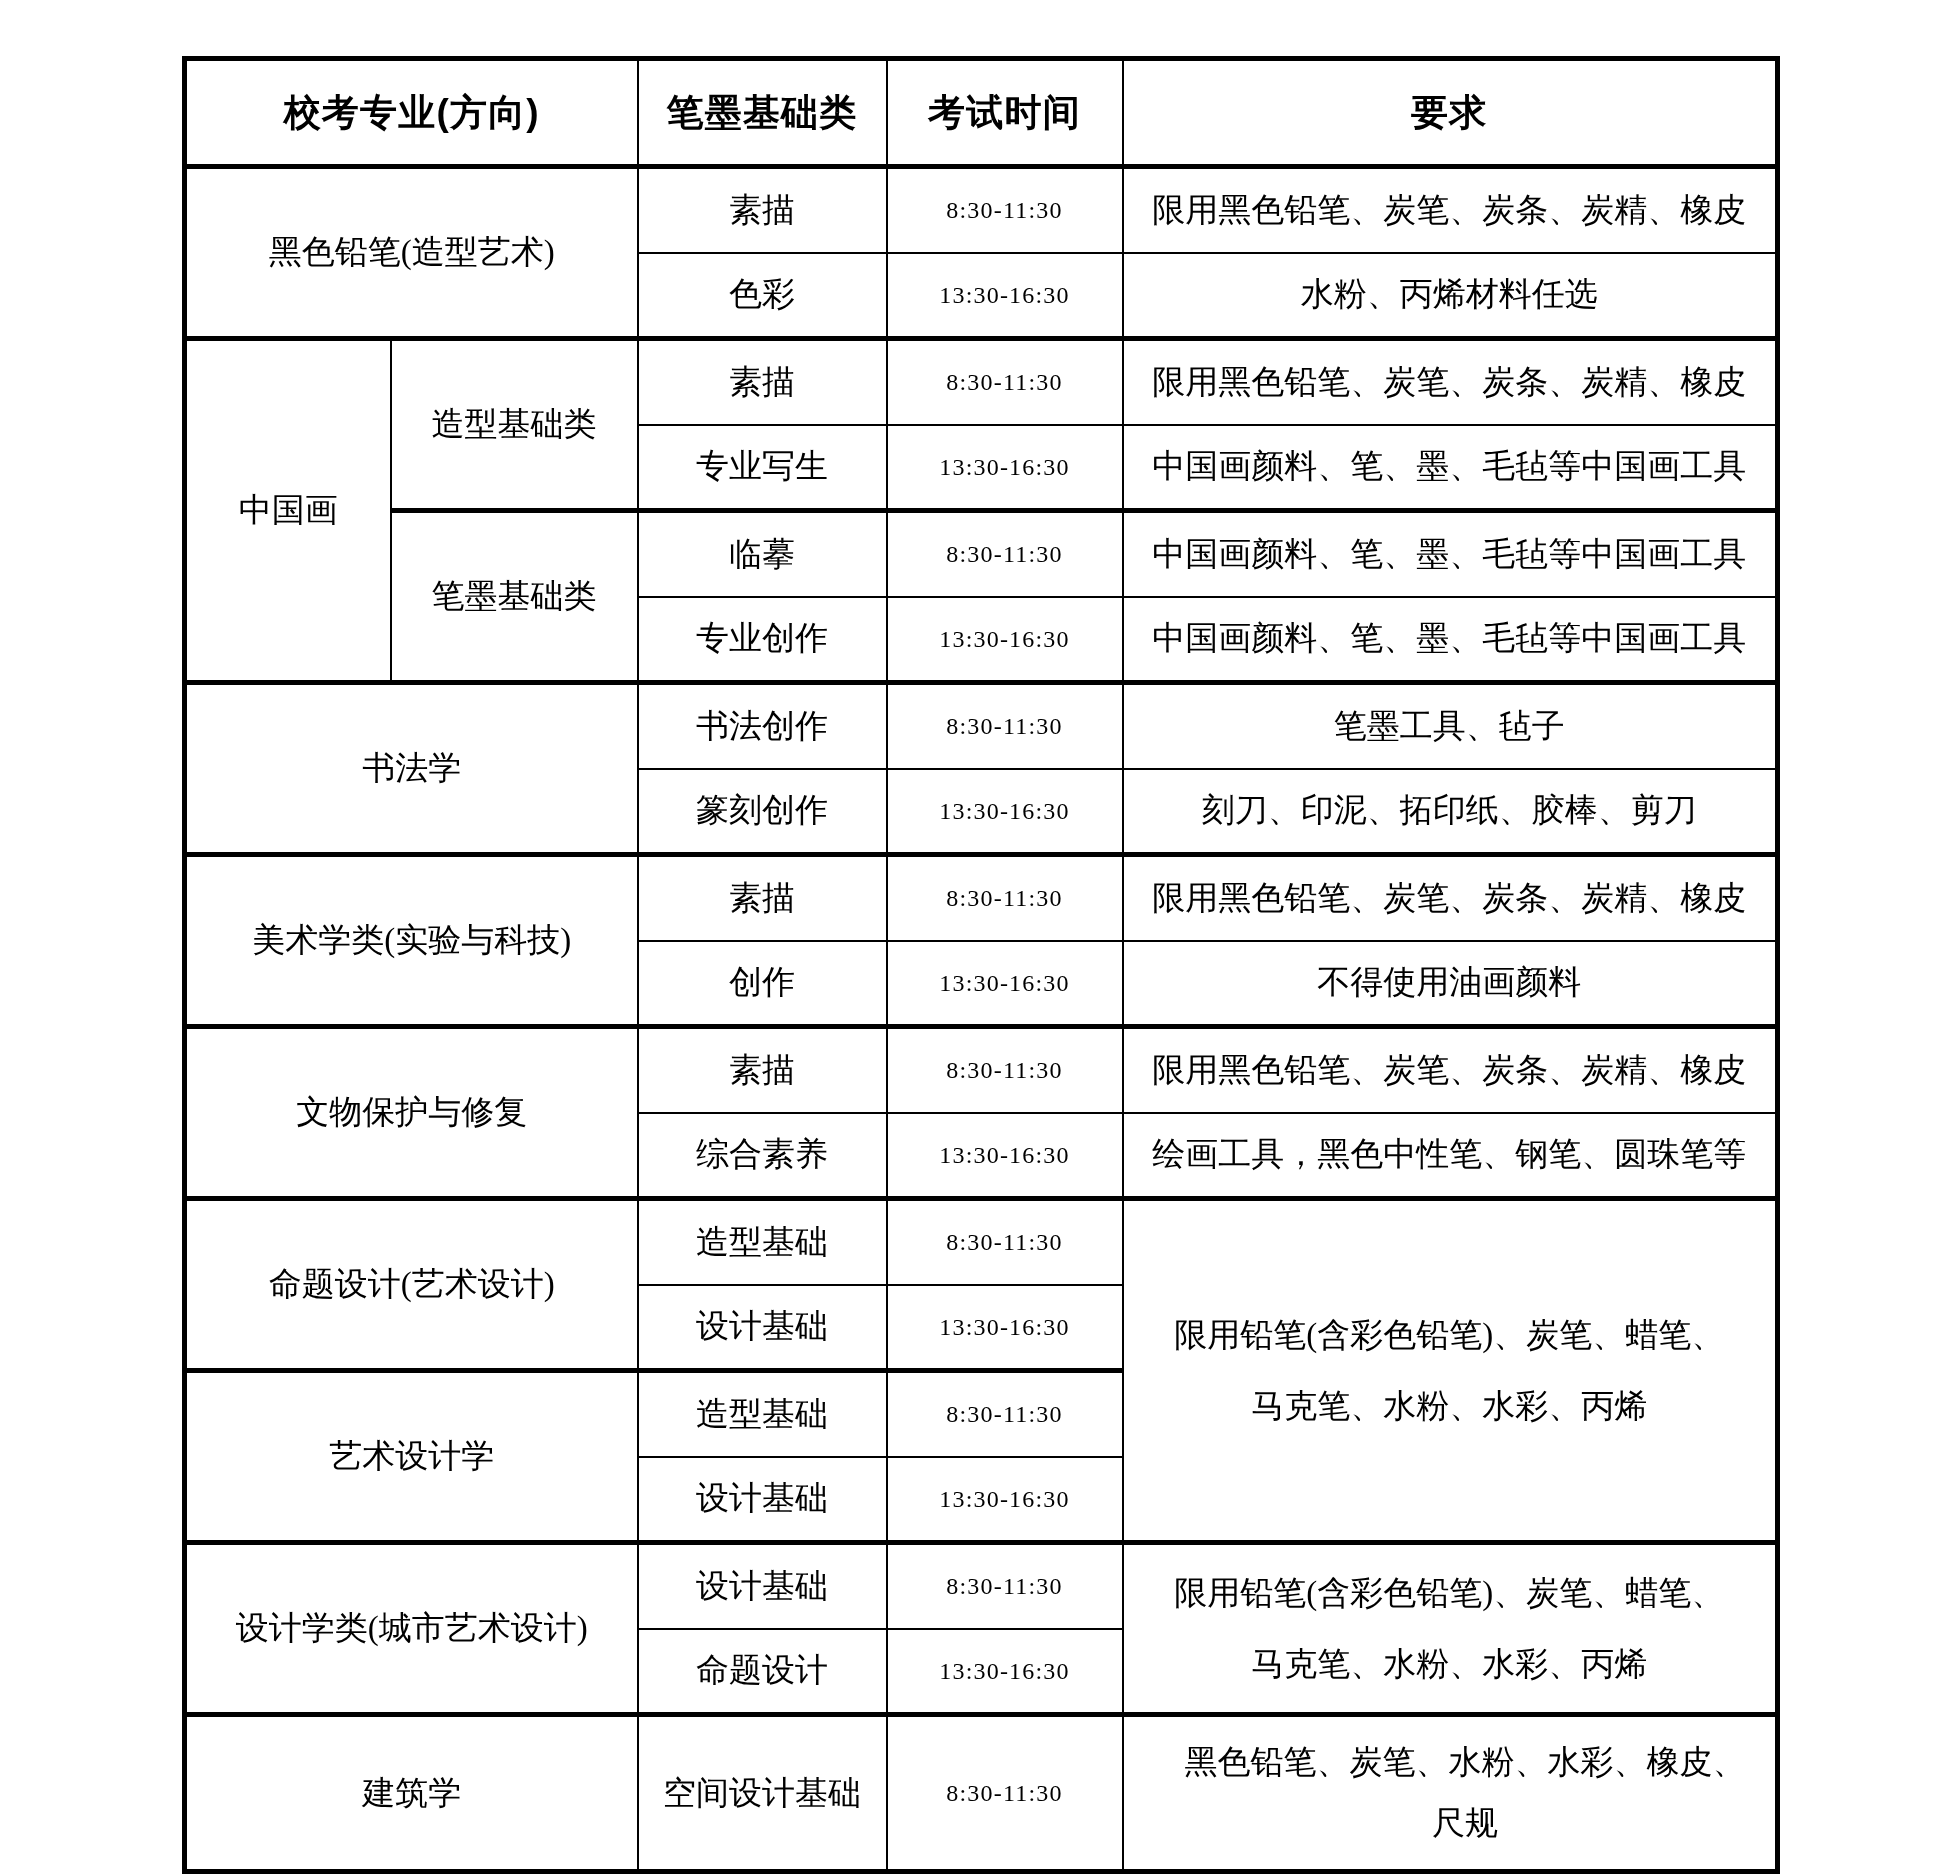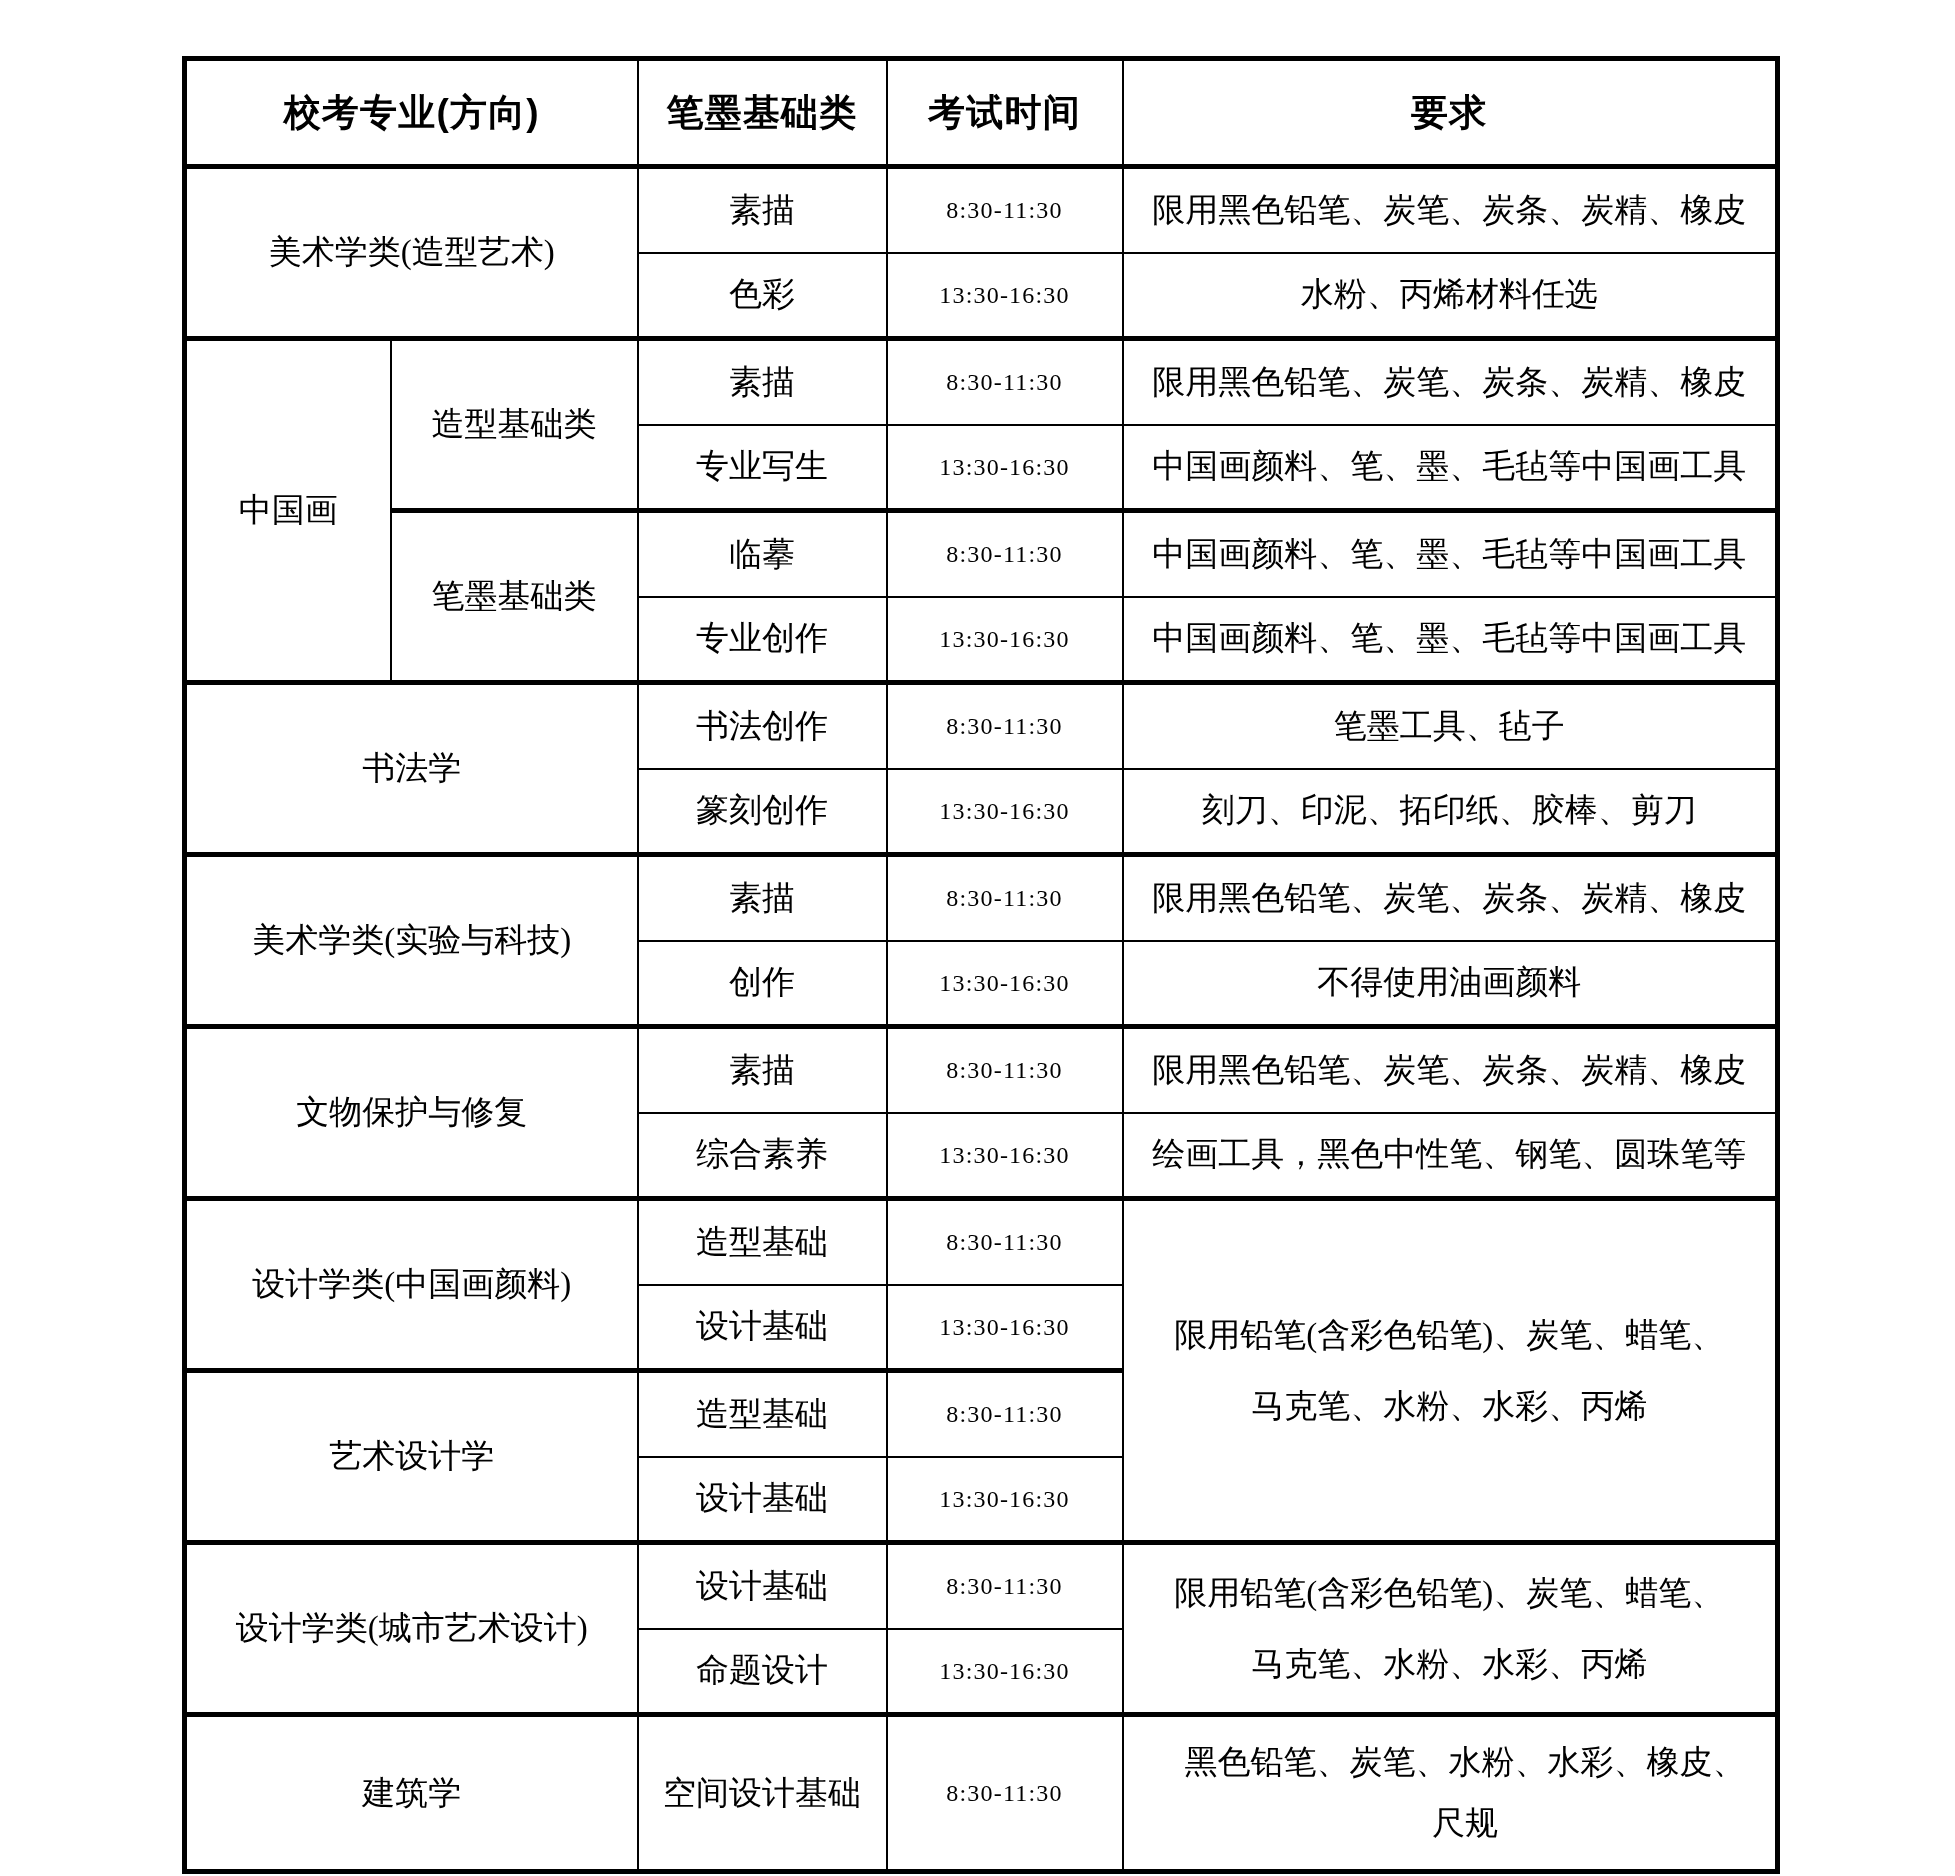--- a/index.html
+++ b/index.html
@@ -56,21 +56,21 @@
 
     <tbody>
         <tr class="hdr">
       <th colspan="2">校考专业(方向)</th>
       <th>笔墨基础类</th>
       <th>考试时间</th>
       <th>要求</th>
     </tr>
 
     <tr class="r">
-      <td class="sec" colspan="2" rowspan="2">美术学类(造型艺术)</td>
+      <td class="sec" colspan="2" rowspan="2">黑色铅笔(造型艺术)</td>
       <td class="sec">素描</td>
       <td class="sec time">8:30-11:30</td>
       <td class="sec req">限用黑色铅笔、炭笔、炭条、炭精、橡皮</td>
     </tr>
     <tr class="r">
       <td>色彩</td>
       <td class="time">13:30-16:30</td>
       <td class="req">水粉、丙烯材料任选</td>
     </tr>
 
@@ -128,21 +128,21 @@
       <td class="sec time">8:30-11:30</td>
       <td class="sec req">限用黑色铅笔、炭笔、炭条、炭精、橡皮</td>
     </tr>
     <tr class="r">
       <td>综合素养</td>
       <td class="time">13:30-16:30</td>
       <td class="req">绘画工具，黑色中性笔、钢笔、圆珠笔等</td>
     </tr>
 
     <tr class="r">
-      <td class="sec" colspan="2" rowspan="2">设计学类(中国画颜料)</td>
+      <td class="sec" colspan="2" rowspan="2">命题设计(艺术设计)</td>
       <td class="sec">造型基础</td>
       <td class="sec time">8:30-11:30</td>
       <td class="sec req tall" rowspan="4">限用铅笔(含彩色铅笔)、炭笔、蜡笔、
 马克笔、水粉、水彩、丙烯</td>
     </tr>
     <tr class="r">
       <td>设计基础</td>
       <td class="time">13:30-16:30</td>
     </tr>
     <tr class="r">

